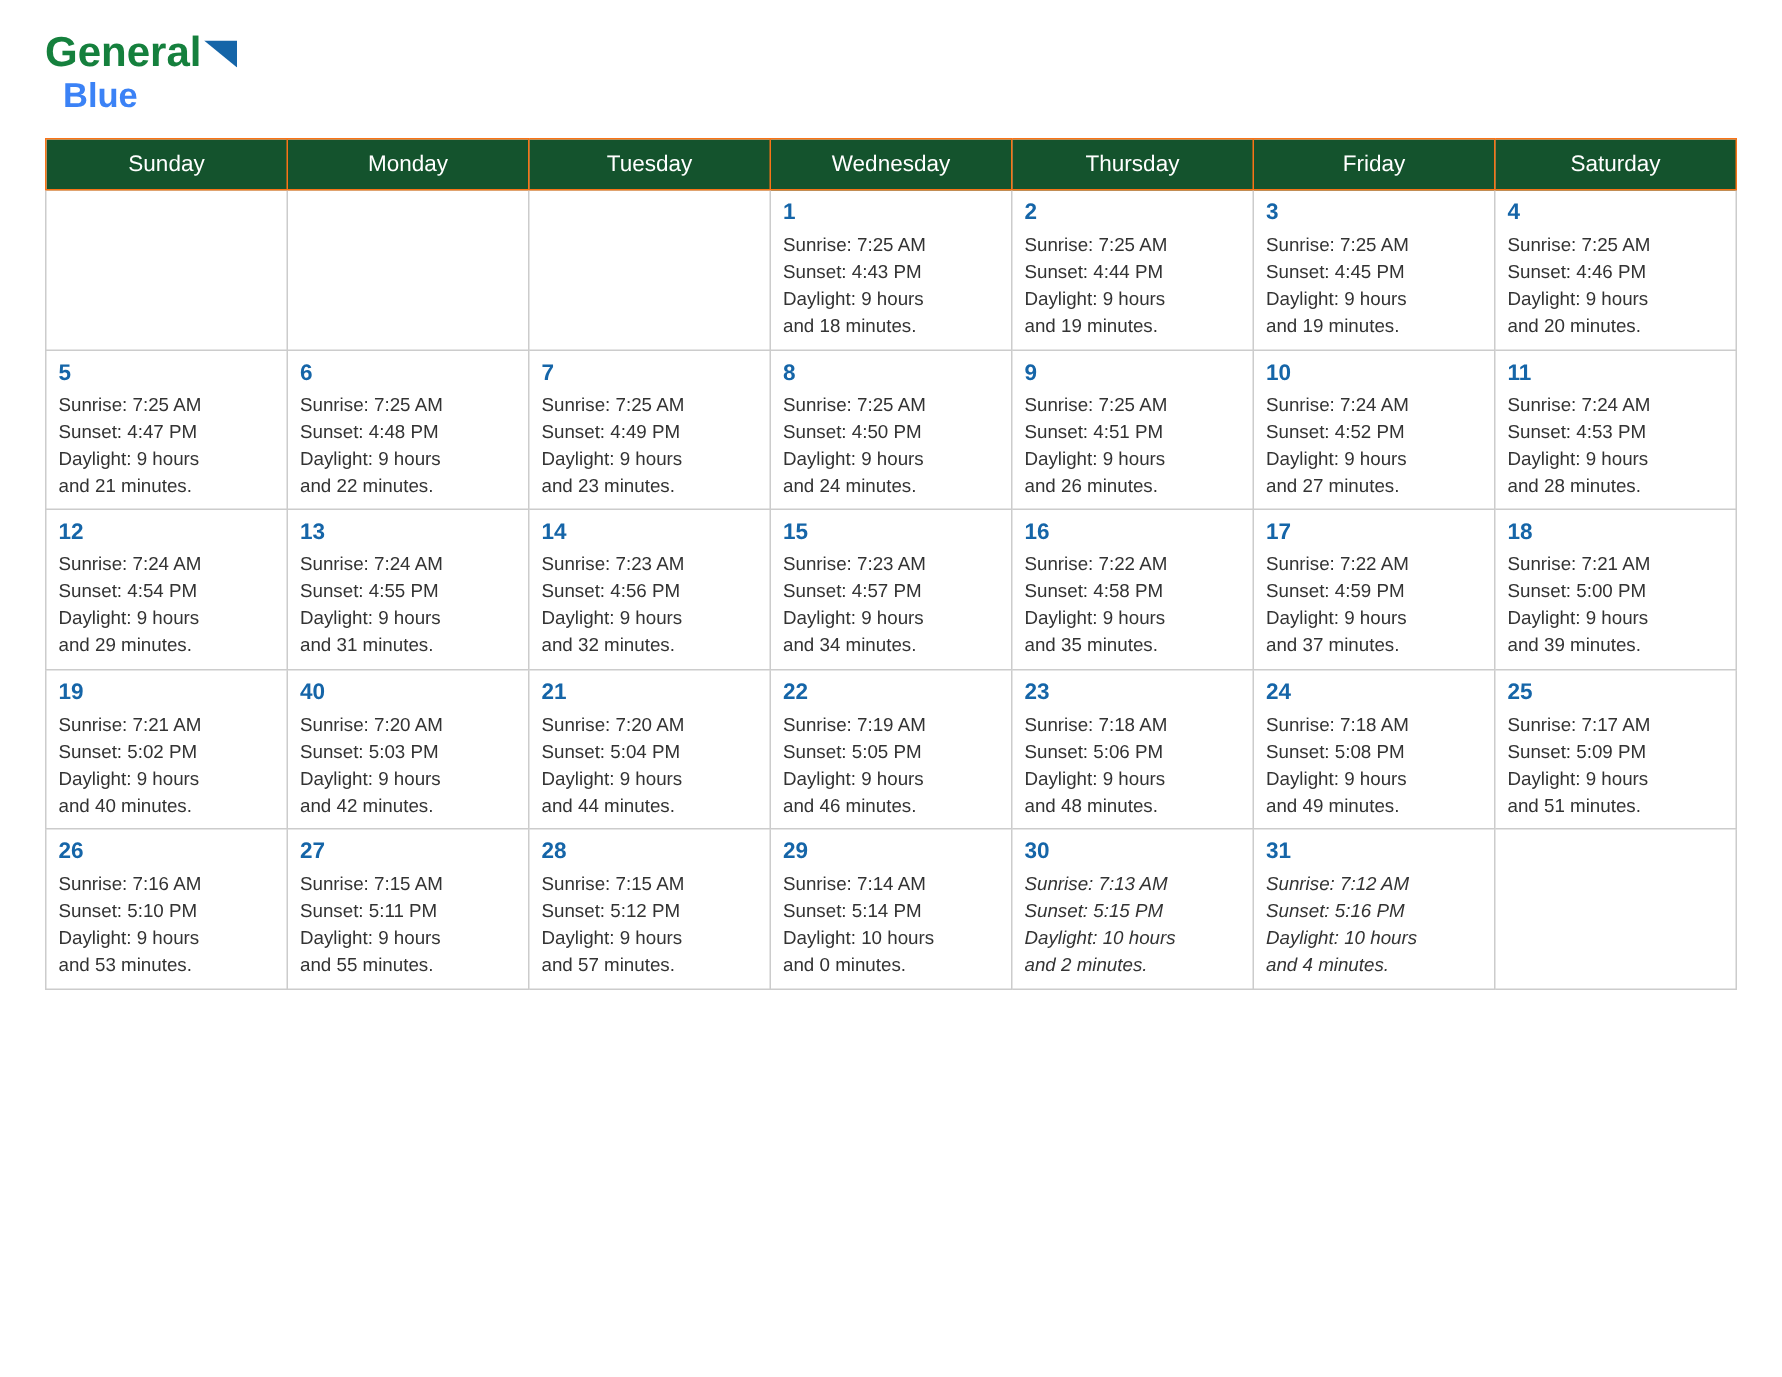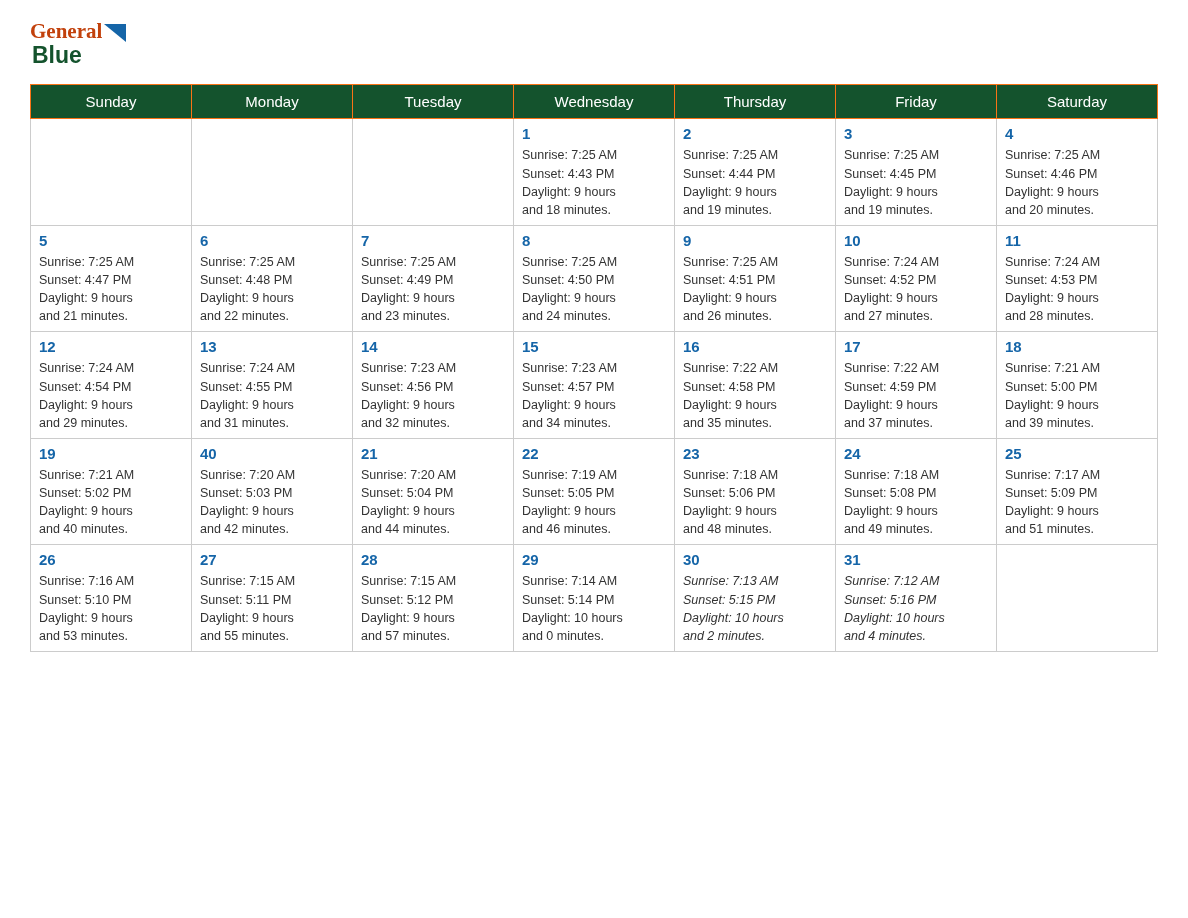--- a/index.html
+++ b/index.html
@@ -70,30 +70,30 @@
     .logo-wrapper {
       display: flex;
       flex-direction: column;
       line-height: 1.1;
     }
     .logo-row1 {
       display: flex;
       align-items: center;
     }
     .logo-text-g {
-      font-size: 21px;
+      font-size: 28px;
       font-weight: bold;
-      color: #c2410c;
-      font-family: Liberation Serif, serif;
+      color: #15803d;
+      font-family: Liberation Sans, sans-serif;
     }
     .logo-row2 {
       font-size: 23px;
       font-weight: bold;
-      color: #14532d;
-      margin-left: 2px;
+      color: #3b82f6;
+      margin-left: 12px;
     }
   </style>
 </head>
 <body>
 
 <div class="header-area">
   <div class="logo-wrapper">
     <div class="logo-row1">
       <span class="logo-text-g">General</span>
       <svg width="22" height="18" viewBox="0 0 22 18" style="margin-left:2px;margin-top:2px;">

